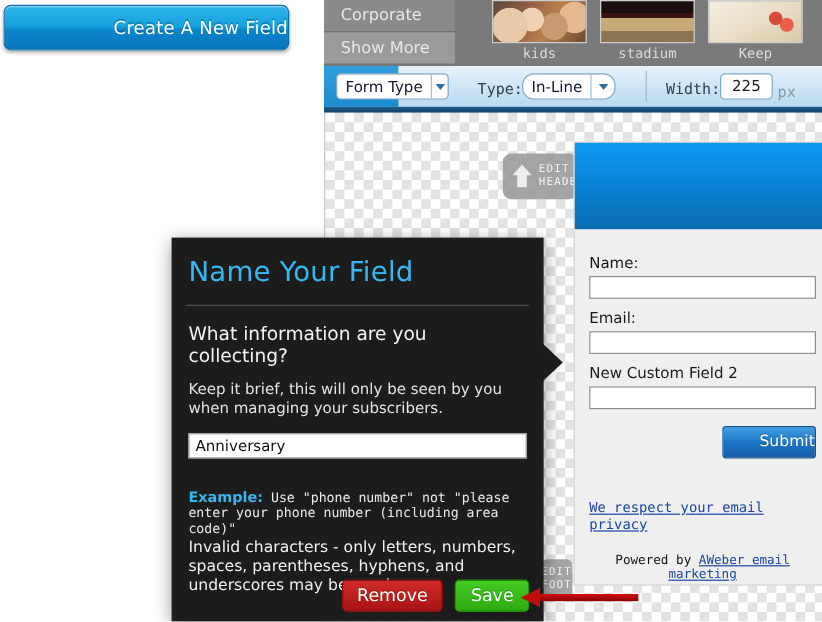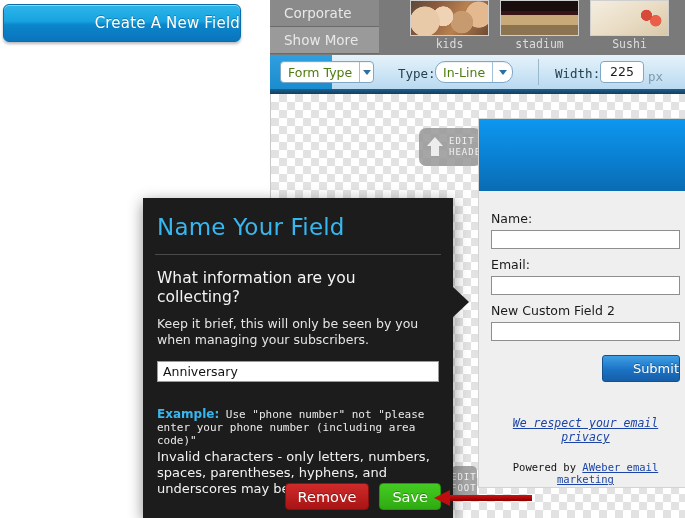--- a/index.html
+++ b/index.html
@@ -73,21 +73,21 @@
     border-bottom:1px solid #8fb6d4;
   }
   .tb-left {
     position:absolute; left:0; top:0; width:62px; height:34px;
     background: linear-gradient(to bottom,#2f9fe0 0%, #1b8ccd 100%);
   }
   .sel {
     position:absolute; display:flex; align-items:center;
     height:22px; background:#ffffff; border:1px solid #7fa8c6; border-radius:4px;
     box-shadow: inset 0 1px 1px rgba(0,0,0,0.06);
-    font-size:12.5px; color:#4d7c0f; cursor:pointer; box-sizing:border-box;
+    font-size:12.5px; color:#0f172a; cursor:pointer; box-sizing:border-box;
   }
   .sel .txt { padding:0 7px; white-space:nowrap; }
   .sel .arrowbox {
     width:22px; height:100%; border-left:1px solid #9fc0d8;
     display:flex; align-items:center; justify-content:center;
   }
   .caret { width:0;height:0;border-left:4px solid transparent;border-right:4px solid transparent;border-top:5px solid #2d6f9e; }
   .tb-label { position:absolute; font-size:12.5px; color:#26414f;
               font-family:"DejaVu Sans Mono","Liberation Mono",monospace; }
   .num-input {
@@ -138,24 +138,23 @@
   .form-body { padding:12px 12px 0 12px; }
   .f-label { font-size:12.5px; color:#1a1a1a; margin:8px 0 4px 0; }
   .f-input { width:100%; height:19px; background:#fff; border:1px solid #8e8e8e; box-sizing:border-box; }
   .submit-btn {
     margin-top:14px; float:right; width:76px; height:25px; border-radius:3px;
     background:linear-gradient(to bottom,#3f9fe4 0%, #1b72c4 55%, #175fa8 100%);
     border:1px solid #11528f; color:#fff; font-size:13px; text-align:right; line-height:25px;
     cursor:pointer; text-shadow:0 -1px 0 rgba(0,0,0,0.3);
   }
   .privacy-link {
-    clear:both; text-align:center; padding-top:34px; font-size:11.5px;
+    clear:both; text-align:left; padding-top:34px; font-size:11.5px;
     color:#1b44a6; text-decoration:underline; cursor:pointer;
     font-family:"DejaVu Sans Mono","Liberation Mono",monospace;
-    font-style:italic;
   }
   .powered {
     text-align:center; padding-top:17px; font-size:10.5px; color:#111;
     font-family:"DejaVu Sans Mono","Liberation Mono",monospace;
   }
   .powered a { color:#1b44a6; text-decoration:underline; cursor:pointer; }
 
   
   .dialog {
     position:absolute; left:143px; top:198px; width:310px; height:320px;
@@ -234,21 +233,21 @@
         <div class="thumb" style="left:0px;">
           <div class="pic pic-kids"></div>
           <div class="cap">kids</div>
         </div>
         <div class="thumb" style="left:90px;">
           <div class="pic pic-stadium"></div>
           <div class="cap">stadium</div>
         </div>
         <div class="thumb" style="left:180px;">
           <div class="pic pic-sushi"></div>
-          <div class="cap">Sushi</div>
+          <div class="cap">Keep</div>
         </div>
       </div>
     </div>
 
     <div class="toolbar">
       <div class="tb-left"></div>
 
       <div class="sel" style="left:10px; top:6px; width:94px;">
         <div class="txt">Form Type</div>
         <div class="arrowbox">

